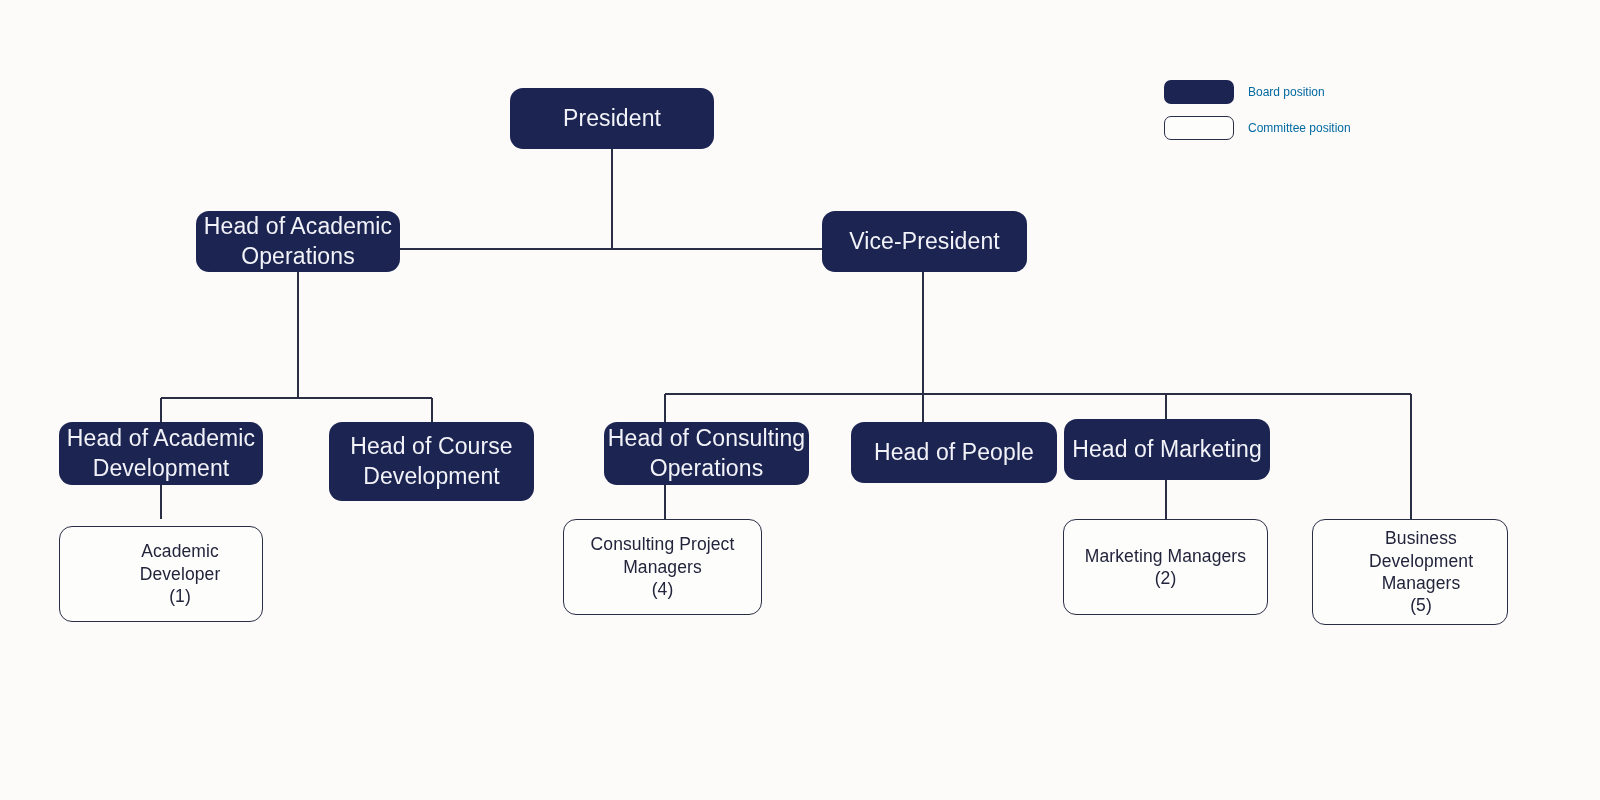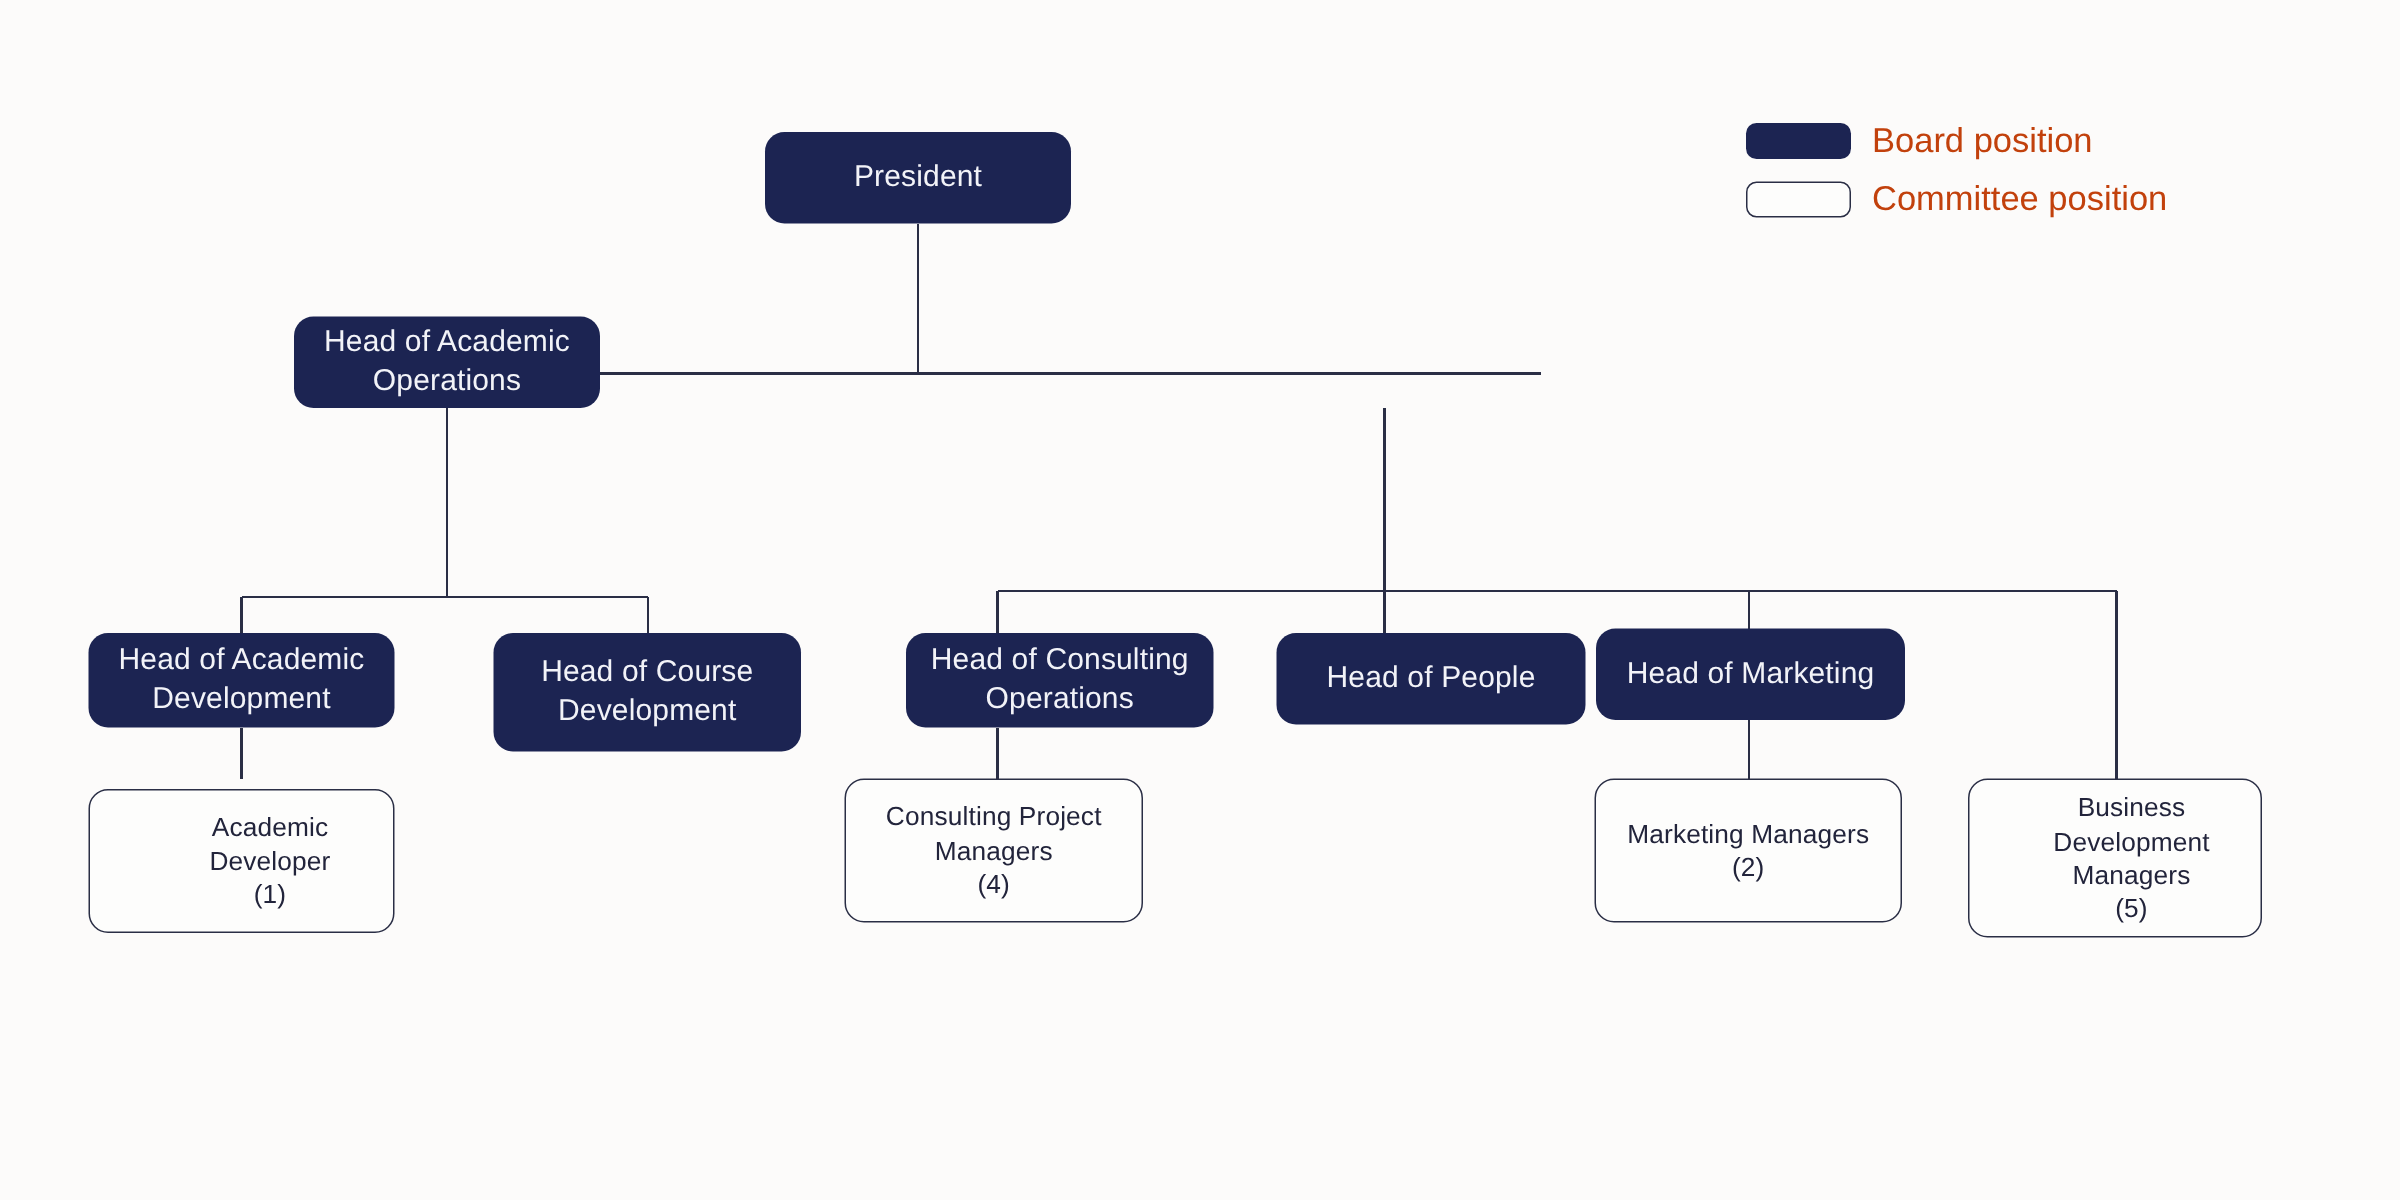--- a/index.html
+++ b/index.html
@@ -34,21 +34,21 @@
     justify-content: center;
     text-align: center;
     line-height: 1.28;
     white-space: pre-line;
     letter-spacing: .1px;
   }
   .node.board {
     background: #1C2452;
     color: #F2F3F8;
     border-radius: 13px;
-    font-size: 20px;
+    font-size: 23px;
   }
   .node.committee {
     background: #FDFDFC;
     color: #22243B;
     border: 1.7px solid #2A2E45;
     border-radius: 13px;
     font-size: 17.5px;
   }
   .legend {
     position: absolute;
@@ -69,22 +69,22 @@
     border-radius: 7px;
     box-sizing: border-box;
     flex: none;
   }
   .legend-swatch.board { background: #1C2452; }
   .legend-swatch.committee {
     background: #FDFDFC;
     border: 1.7px solid #2A2E45;
   }
   .legend-label {
-    font-size: 23px;
-    color: #c2410c;
+    font-size: 12px;
+    color: #0369a1;
     white-space: nowrap;
   }
 </style>
 </head>
 <body>
 
 <div id="chart-root">
 
   <svg class="connectors" viewBox="0 0 1600 800" xmlns="http://www.w3.org/2000/svg">
     <g stroke="#2A2E45" stroke-width="1.6" fill="none" shape-rendering="crispEdges">
@@ -107,20 +107,21 @@
       <path d="M665,485 L665,519"></path>
       <path d="M1166,480 L1166,519"></path>
     </g>
   </svg>
 
   <div class="node board" style="left:510px;top:88px;width:204px;height:61px;">President</div>
 
   <div class="node board" style="left:196px;top:211px;width:204px;height:61px;">Head of Academic
 Operations</div>
 
+  <div class="node board" style="left:822px;top:211px;width:205px;height:61px;">Vice-President</div>
 
   <div class="node board" style="left:59px;top:422px;width:204px;height:63px;">Head of Academic
 Development</div>
 
   <div class="node board" style="left:329px;top:422px;width:205px;height:79px;">Head of Course
 Development</div>
 
   <div class="node board" style="left:563px;top:422px;width:205px;height:63px;margin-left:41px;">Head of Consulting
 Operations</div>
 

